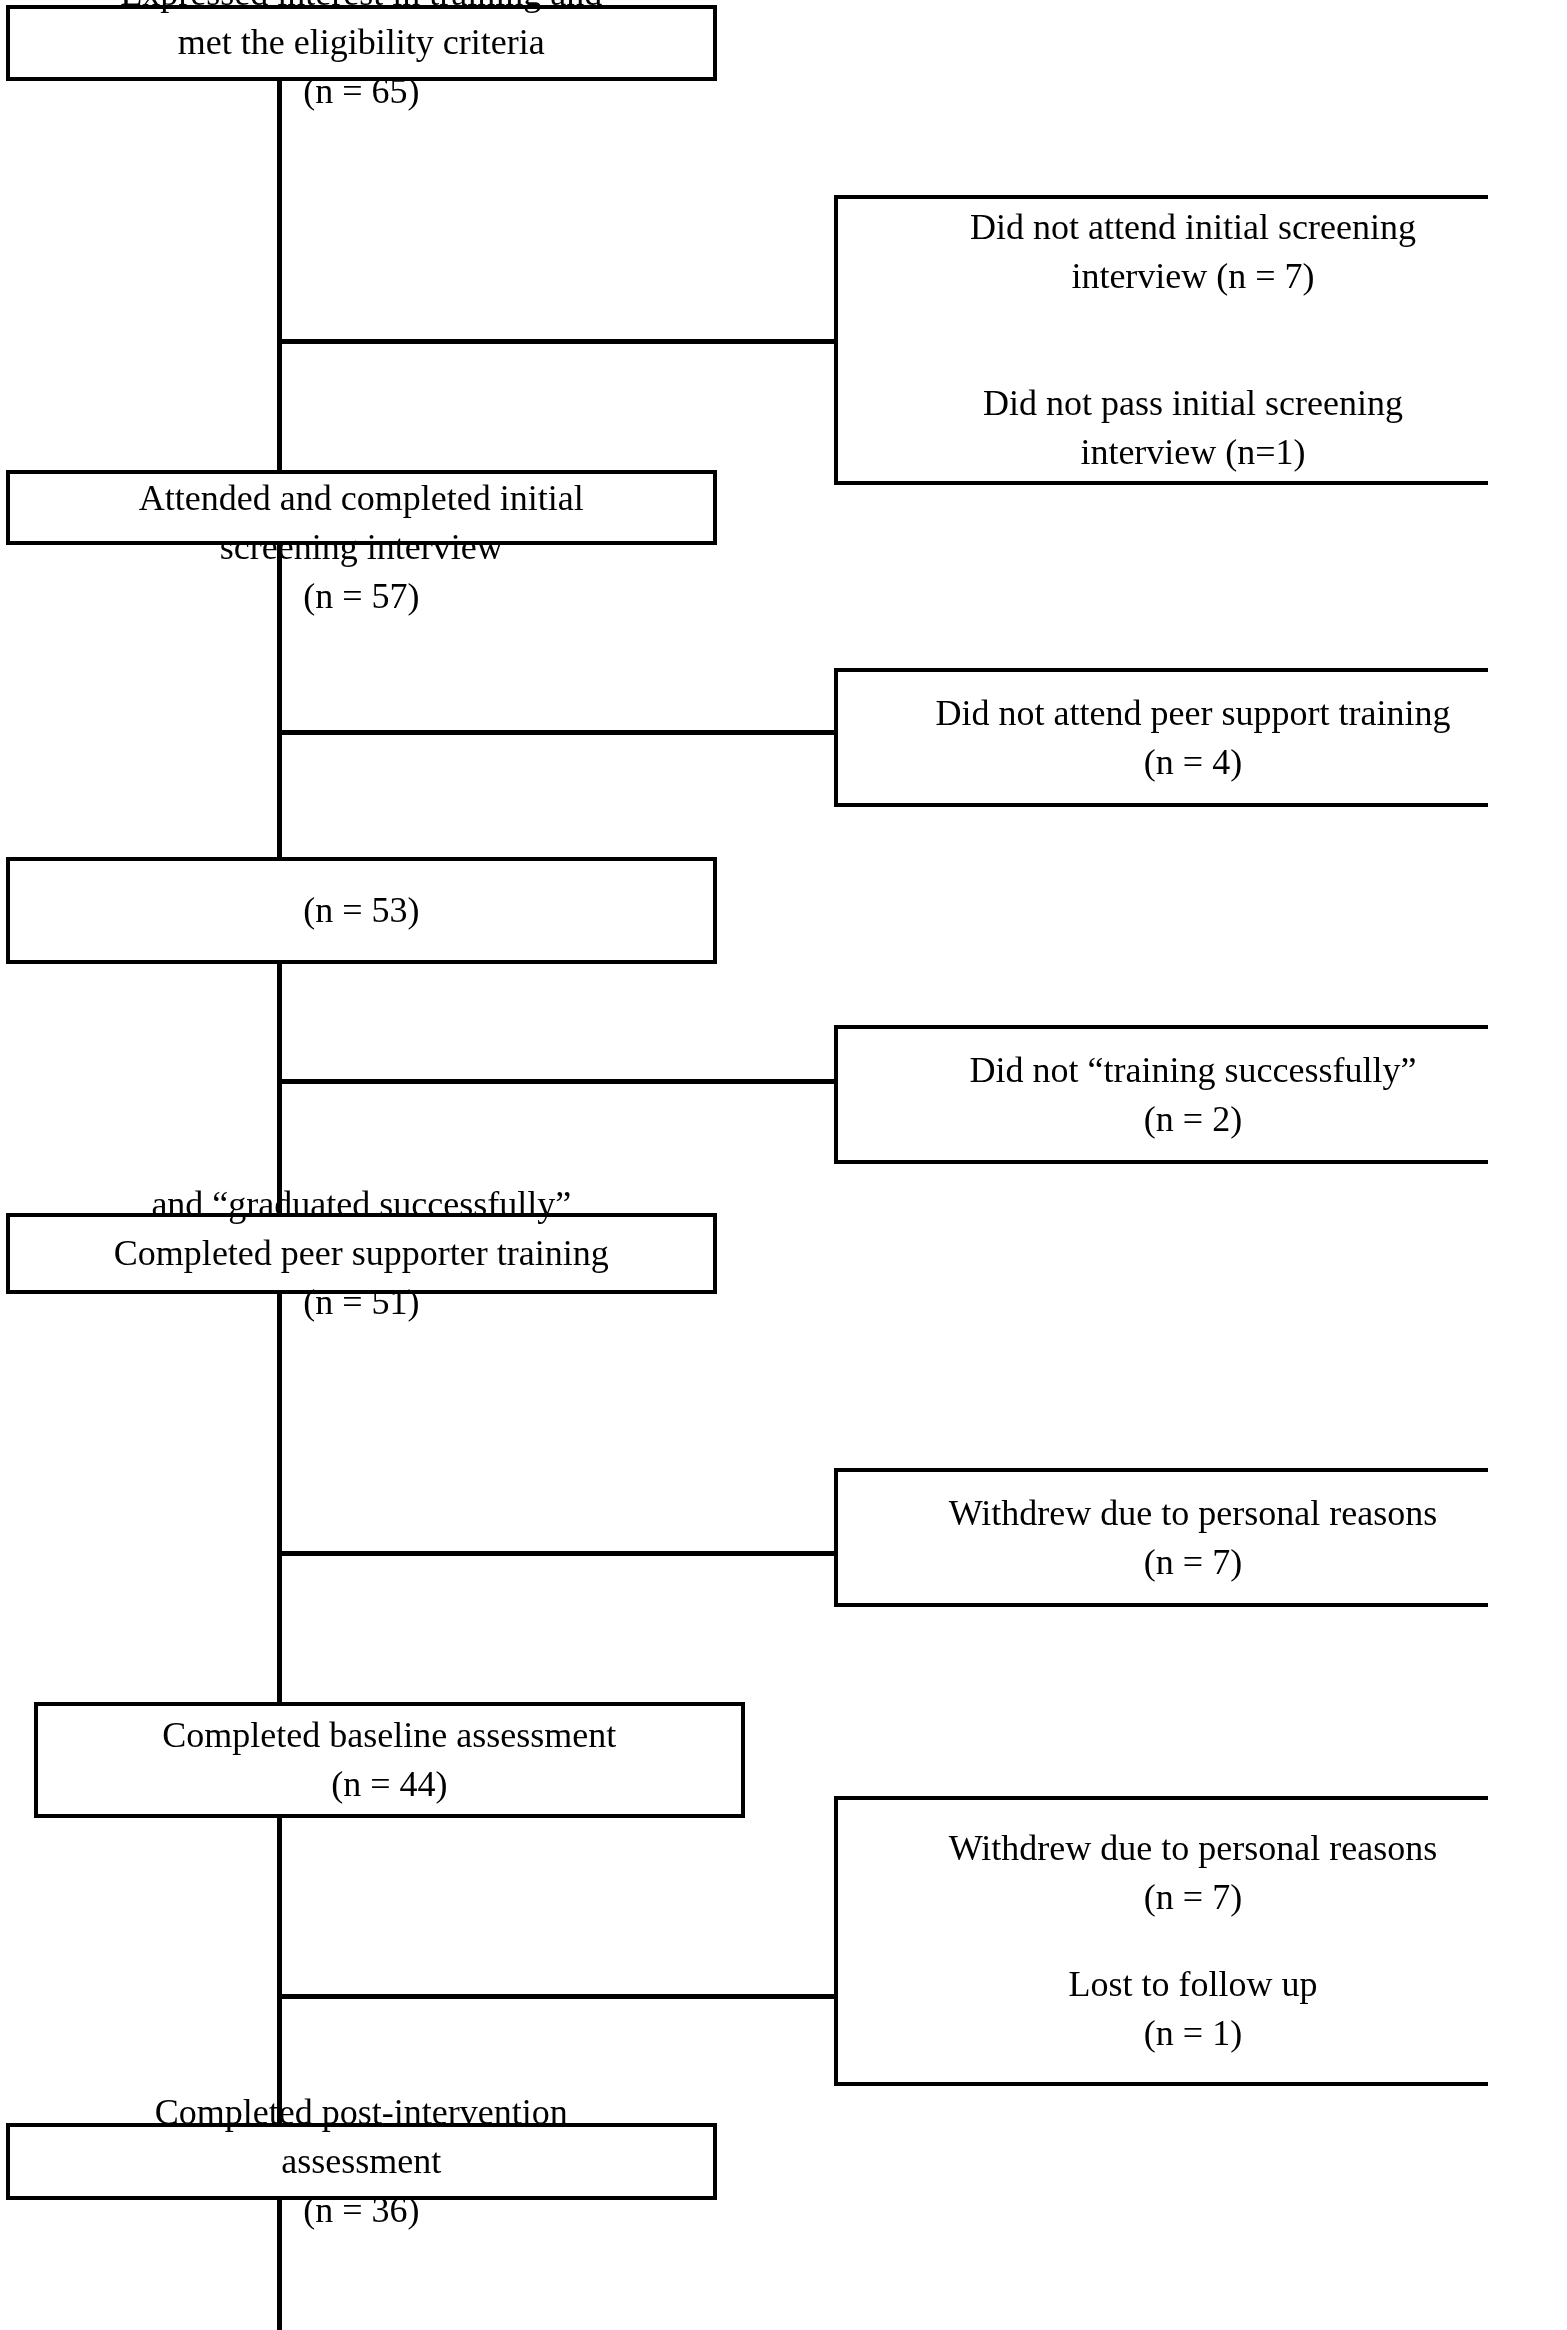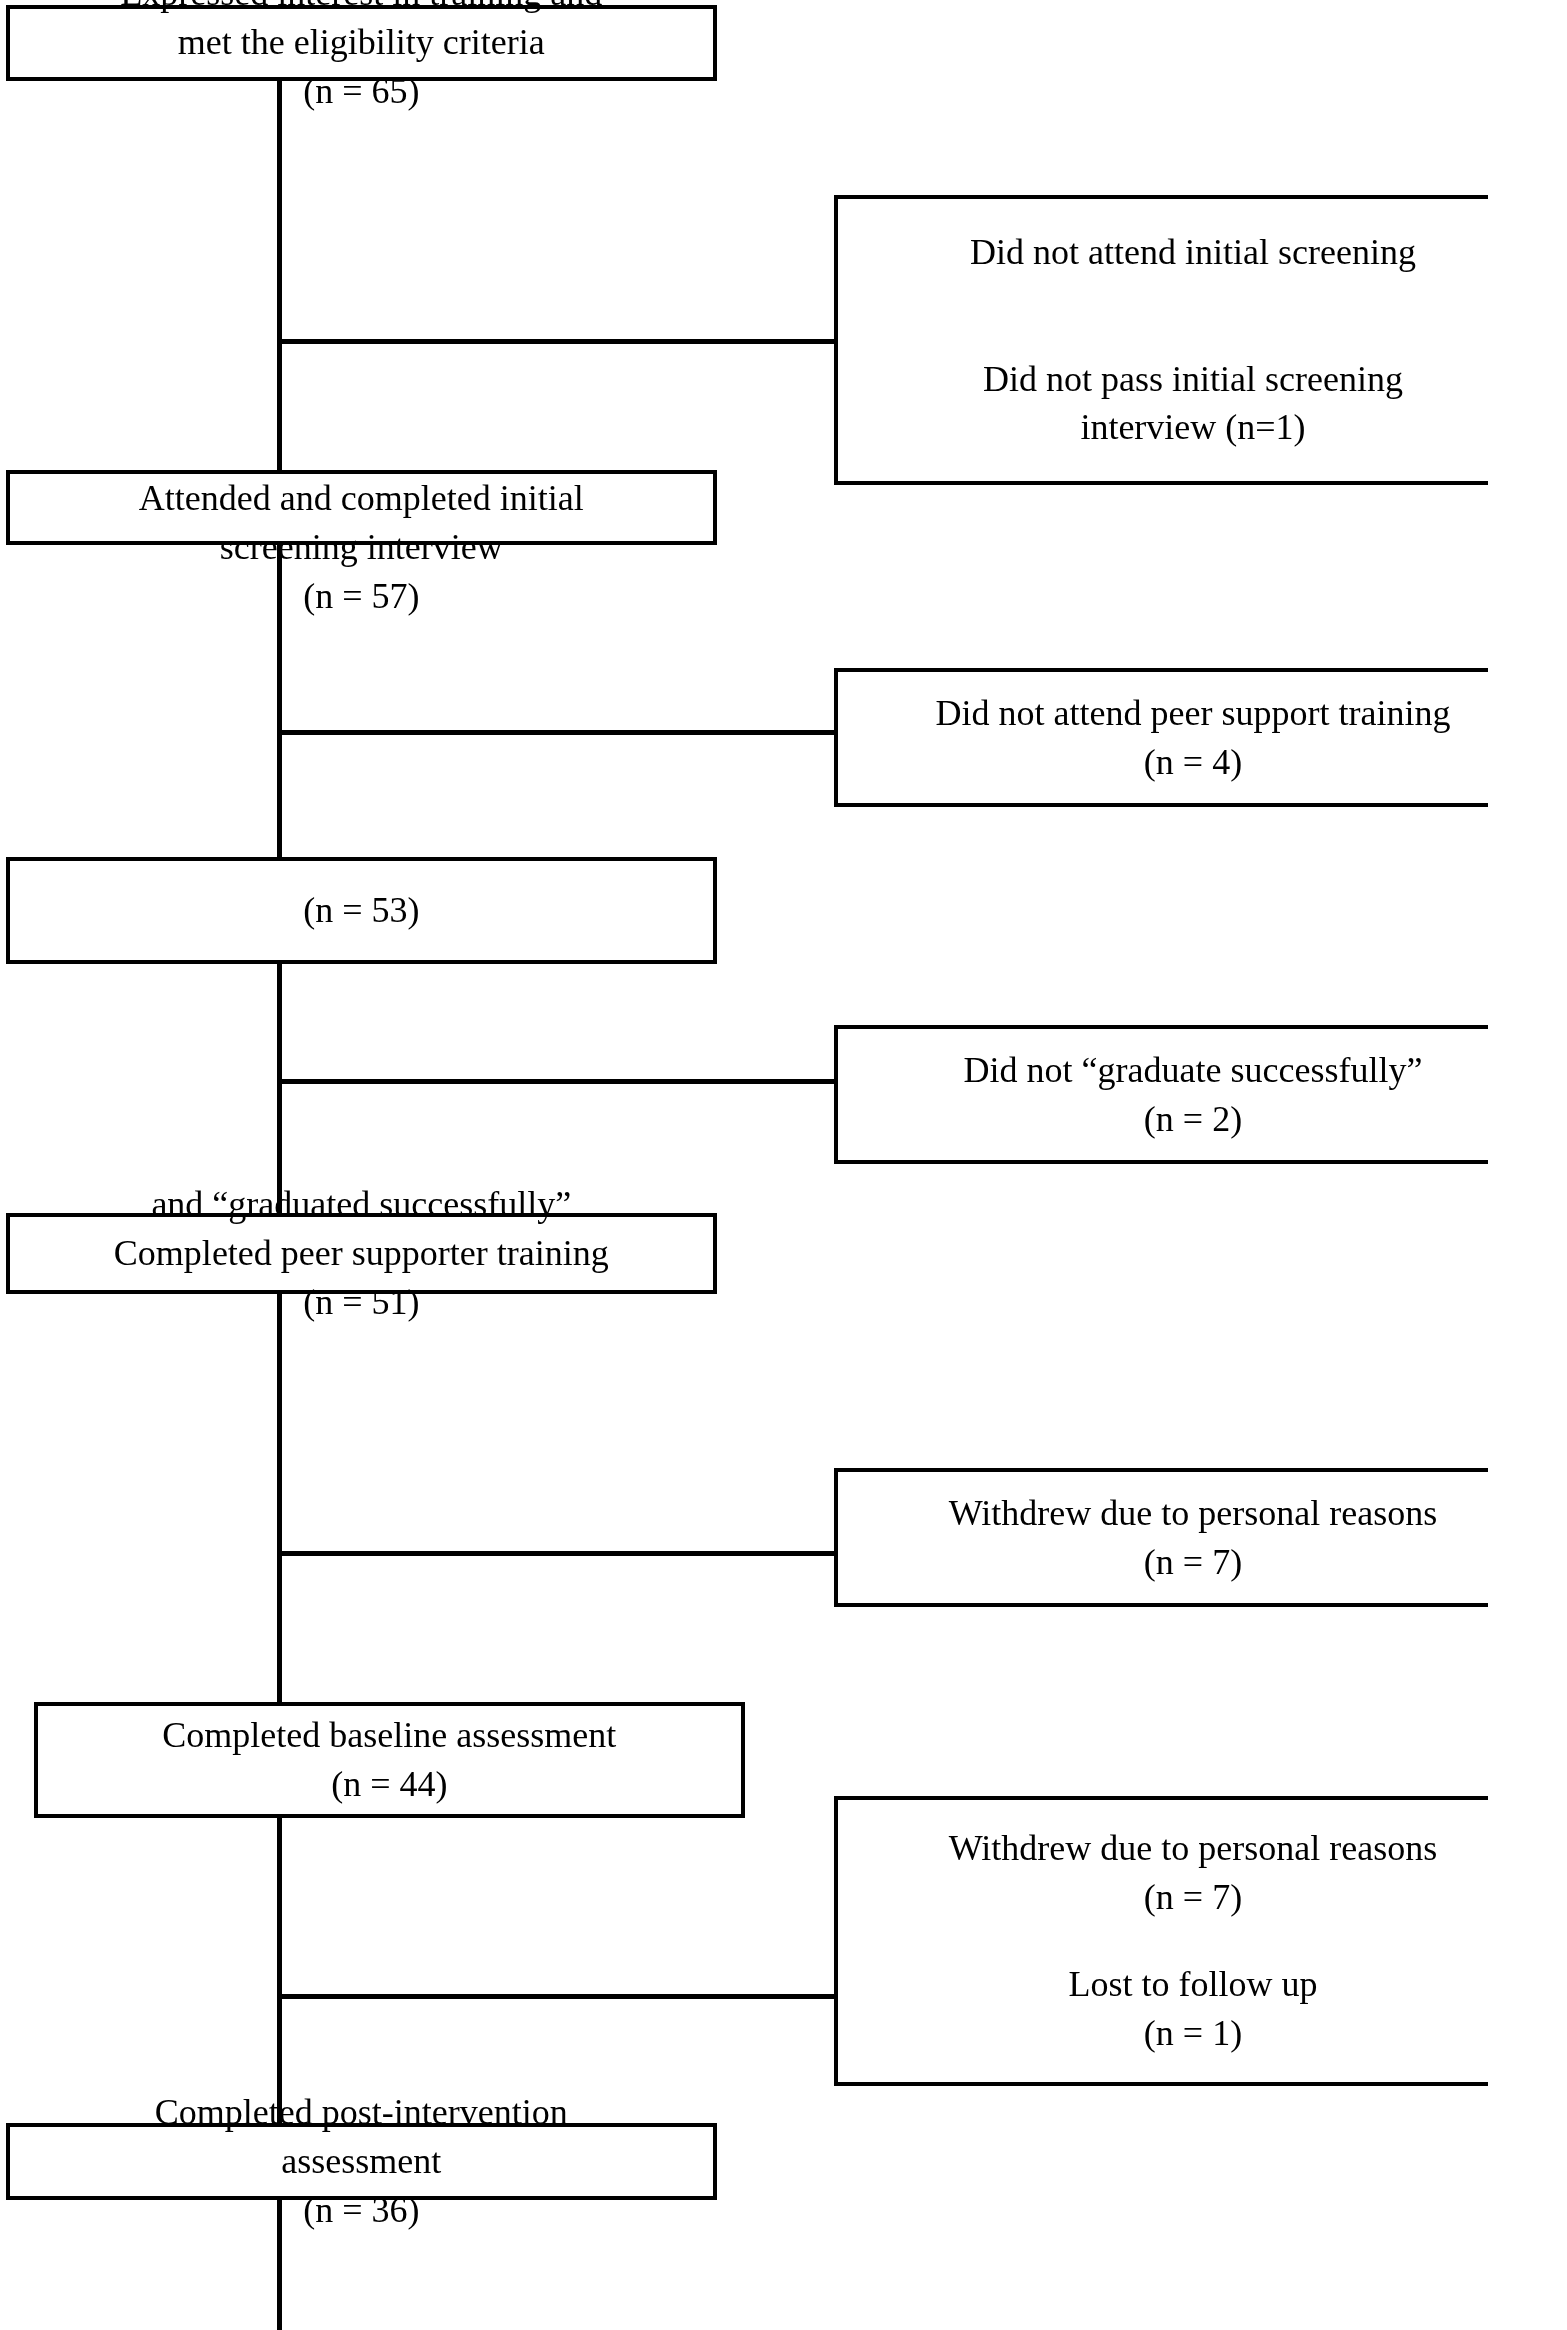--- a/index.html
+++ b/index.html
@@ -90,37 +90,38 @@
 
   <div class="node" style="left:5.8px; top:2123px; width:711px; height:77px;">
     <span class="line">Completed post-intervention</span>
     <span class="line">assessment</span>
     <span class="line">(n = 36)</span>
   </div>
 
   <div class="node gap" style="left:834px; top:195px; width:718px; height:290px;gap:40px;">
     <span class="group">
       <span class="line">Did not attend initial screening</span>
+      <span class="line">interview (n = 7)</span>
     </span>
     <span class="group">
       <span class="line">Did not pass initial screening</span>
       <span class="line">interview (n=1)</span>
     </span>
   </div>
 
   <div class="node" style="left:834px; top:668px; width:718px; height:139px;">
     <span class="group">
       <span class="line">Did not attend peer support training</span>
       <span class="line">(n = 4)</span>
     </span>
   </div>
 
   <div class="node" style="left:834px; top:1025px; width:718px; height:139px;">
     <span class="group">
-      <span class="line">Did not “graduate successfully”</span>
+      <span class="line">Did not “training successfully”</span>
       <span class="line">(n = 2)</span>
     </span>
   </div>
 
   <div class="node" style="left:834px; top:1468px; width:718px; height:139px;">
     <span class="group">
       <span class="line">Withdrew due to personal reasons</span>
       <span class="line">(n = 7)</span>
     </span>
   </div>

